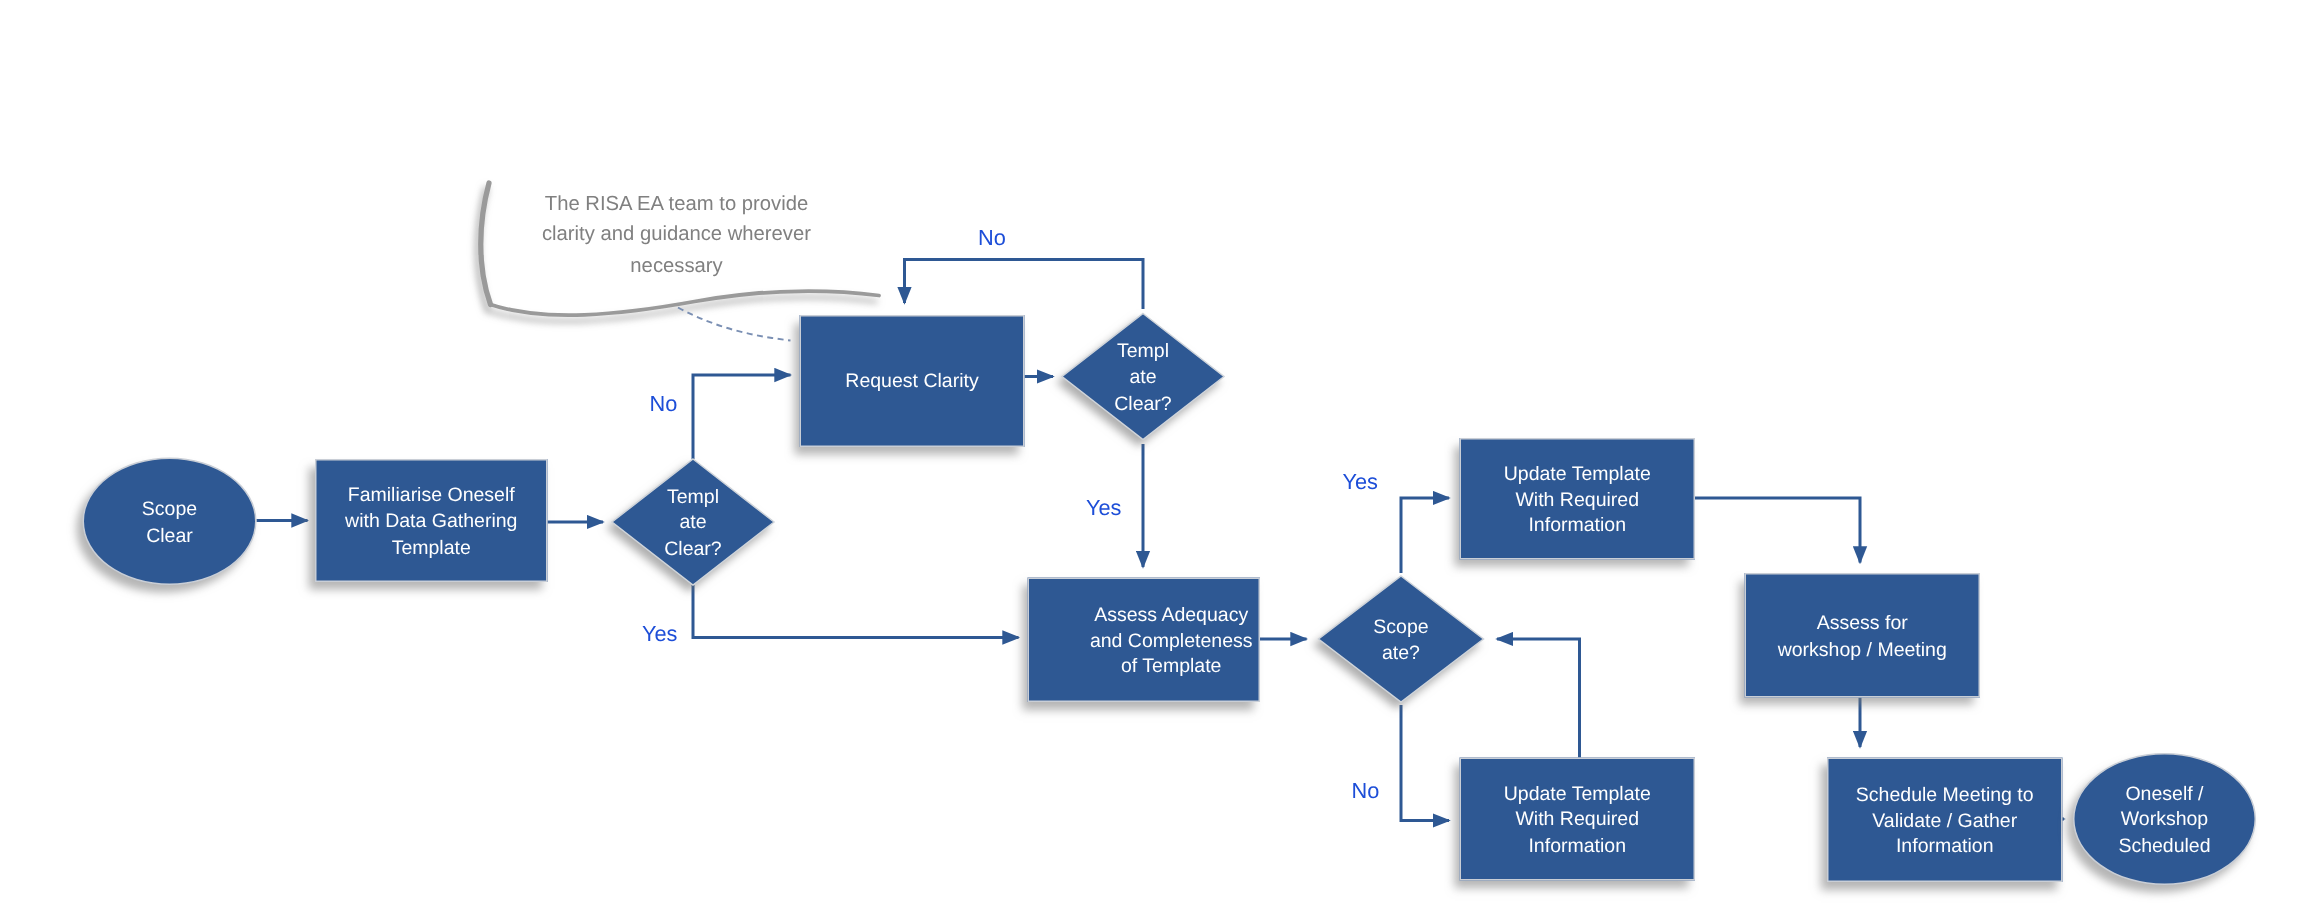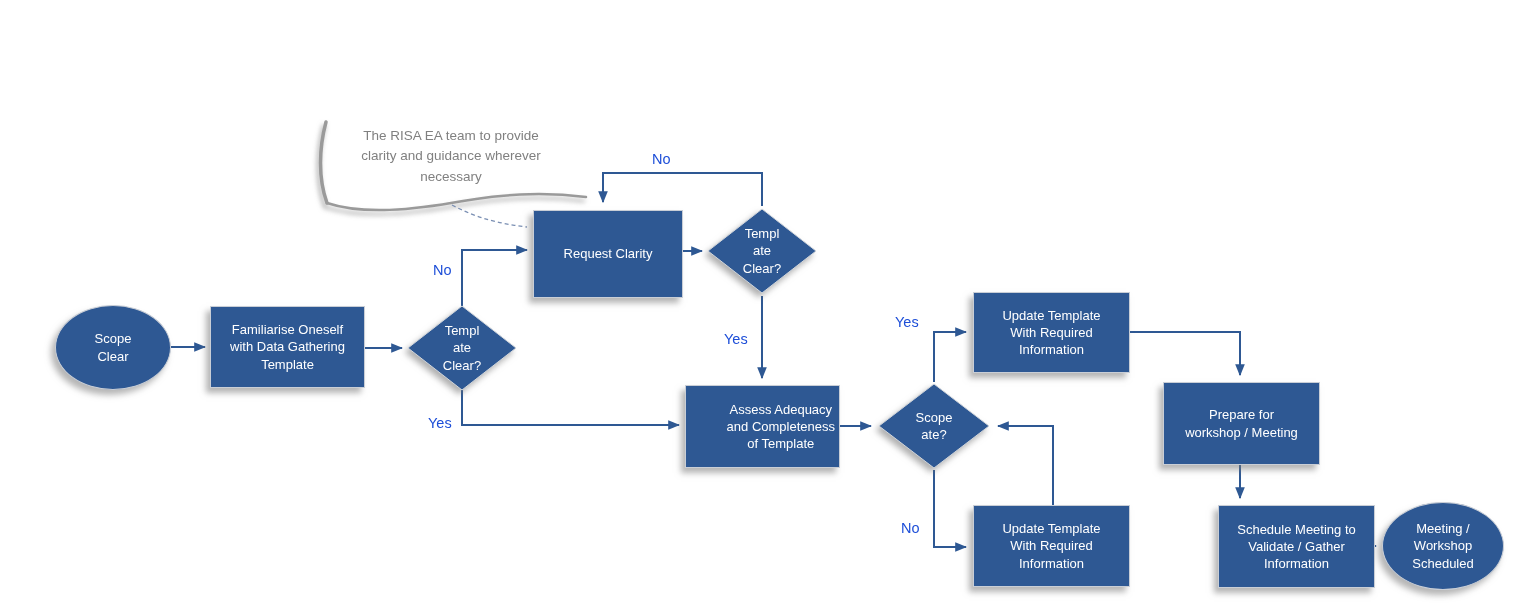--- a/index.html
+++ b/index.html
@@ -151,32 +151,32 @@
 Information</span>
   </div>
 
   <div class="node rect-node" style="left:973px;top:505px;width:157px;height:82px;">
     <span class="node-label">Update Template
 With Required
 Information</span>
   </div>
 
   <div class="node rect-node" style="left:1163px;top:382px;width:157px;height:83px;">
-    <span class="node-label">Prepare for
+    <span class="node-label">Assess for
 workshop / Meeting</span>
   </div>
 
   <div class="node rect-node" style="left:1218px;top:505px;width:157px;height:83px;">
     <span class="node-label">Schedule Meeting to
 Validate / Gather
 Information</span>
   </div>
 
   <div class="node ellipse-node" style="left:1382px;top:502px;width:122px;height:88px;">
-    <span class="node-label">Meeting /
+    <span class="node-label">Oneself /
 Workshop
 Scheduled</span>
   </div>
 
   <div class="edge-label" style="left:433px;top:262px;">No</div>
   <div class="edge-label" style="left:428px;top:415px;">Yes</div>
   <div class="edge-label" style="left:652px;top:151px;">No</div>
   <div class="edge-label" style="left:724px;top:331px;">Yes</div>
   <div class="edge-label" style="left:895px;top:314px;">Yes</div>
   <div class="edge-label" style="left:901px;top:520px;">No</div>

